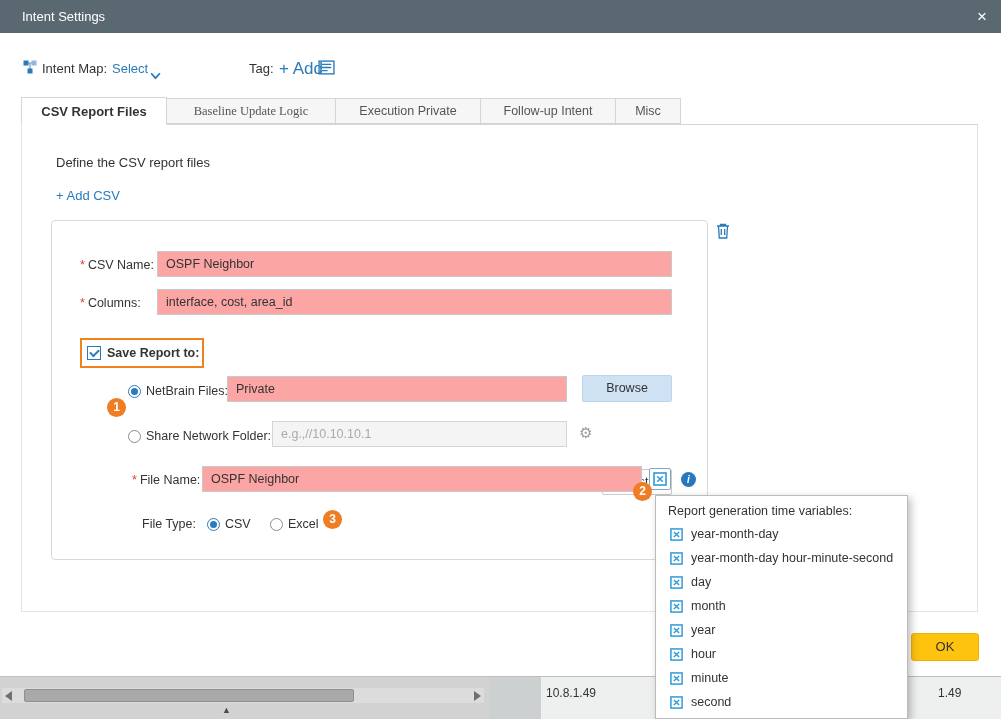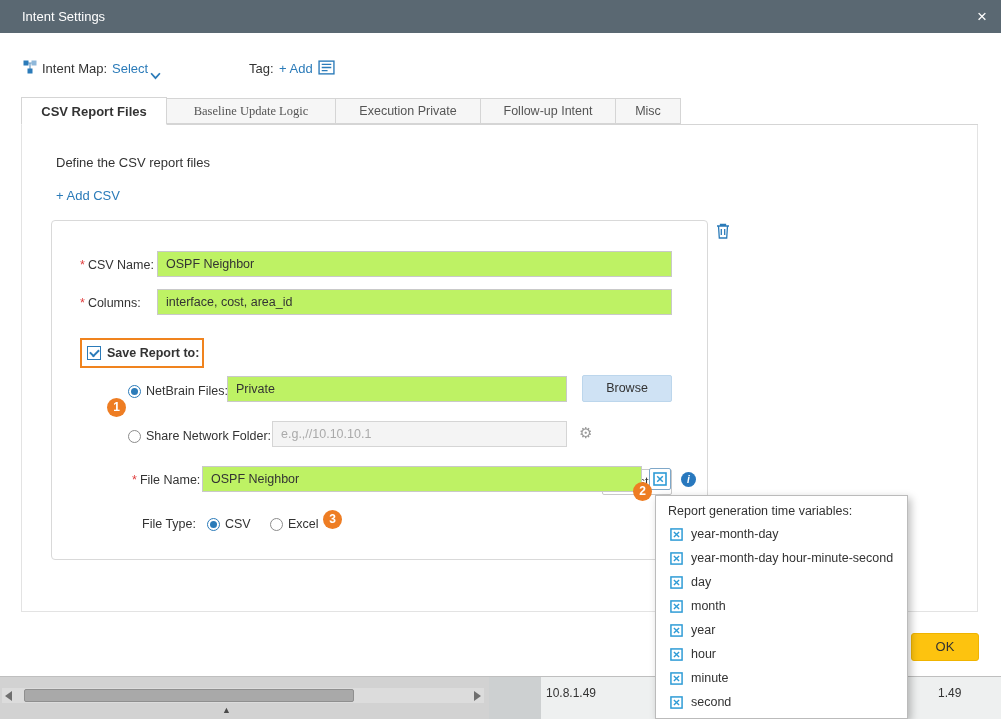--- a/index.html
+++ b/index.html
@@ -21,21 +21,21 @@
   
   .tabs { position:absolute; left:21px; top:97px; width:957px; height:27px; display:flex; align-items:flex-end; border-bottom:1px solid #d5d5d5; }
   .tab { box-sizing:border-box; height:26px; line-height:24px; background:#f6f6f6; border:1px solid #d5d5d5; font-size:12.5px; color:#555; margin-left:-1px; text-align:center; }
   .tab:first-child { margin-left:0; }
   .tab.active { height:28px; line-height:27px; background:#fff; border-bottom:1px solid #fff; margin-bottom:-1px; font-weight:bold; color:#333; font-size:13px; position:relative; z-index:2; }
 
   .content-box { position:absolute; left:21px; top:125px; width:957px; height:487px; box-sizing:border-box; border:1px solid #e3e3e3; border-top:none; background:#fff; }
 
   
   .panel { position:absolute; left:29px; top:95px; width:655px; height:338px; border:1px solid #d9d9d9; border-radius:4px; }
-  .txt { position:absolute; box-sizing:border-box; height:26px; border:1px solid #c9c9c9; font-size:12.5px; color:#333; padding:0 8px; font-family:inherit; background:#bef264; }
+  .txt { position:absolute; box-sizing:border-box; height:26px; border:1px solid #c9c9c9; font-size:12.5px; color:#333; padding:0 8px; font-family:inherit; background:#fca5a5; }
   .txt-disabled { background:#f4f4f4; border-color:#d5d5d5; color:#aaa; }
   .txt::placeholder { color:#aaa; }
 
   .hl { position:absolute; border:2px solid #f0831e; box-sizing:border-box; }
 
   .cb { position:absolute; width:14px; height:14px; border:1px solid #2b7bb9; background:#fff; box-sizing:border-box; }
   .cb::after { content:""; position:absolute; left:2px; top:2px; width:7px; height:4px; border:solid #2b7bb9; border-width:0 0 2px 2px; transform:rotate(-45deg); }
 
   .radio { position:absolute; width:13px; height:13px; border-radius:50%; border:1px solid #8c8c8c; background:#fff; box-sizing:border-box; }
   .radio.sel { border-color:#2b7bb9; }
@@ -109,21 +109,21 @@
         </svg>
     </span>
     <div class="lbl" style="left:42px; top:61px; font-size:13px;" data-interactable="false">Intent Map:</div>
     <div class="lbl link" style="left:112px; top:61px; font-size:13px;" data-interactable="true">Select</div>
     <span class="abs" style="left:150px; top:66px;" data-interactable="true">
       <svg width="11" height="8" viewBox="0 0 10 7">
           <path d="M1 1 L5 5.5 L9 1" stroke="#2b7bb9" stroke-width="1.6" fill="none"></path>
         </svg>
     </span>
     <div class="lbl" style="left:249px; top:61px; font-size:13px;" data-interactable="false">Tag:</div>
-    <div class="lbl link" style="left:279px; top:61px; font-size:13px;" data-interactable="true">+ Add</div>
+    <div class="lbl link" style="left:279px; top:61px; font-size:17px;" data-interactable="true">+ Add</div>
     <span class="abs" style="left:318px; top:60px;" data-interactable="true">
       <svg width="17" height="15" viewBox="0 0 16 14">
           <rect x="1" y="1" width="14" height="12" fill="none" stroke="#2b7bb9" stroke-width="1.3"></rect>
           <path d="M3.5 4 H12.5 M3.5 7 H12.5 M3.5 10 H9" stroke="#2b7bb9" stroke-width="1.2"></path>
         </svg>
     </span>
 
     <div class="tabs" data-interactable="false">
       <div class="tab active" style="width:146px;" data-interactable="true">CSV Report Files</div>
       <div class="tab" style="width:170px;font-family:Liberation Serif, serif;" data-interactable="true">Baseline Update Logic</div>

